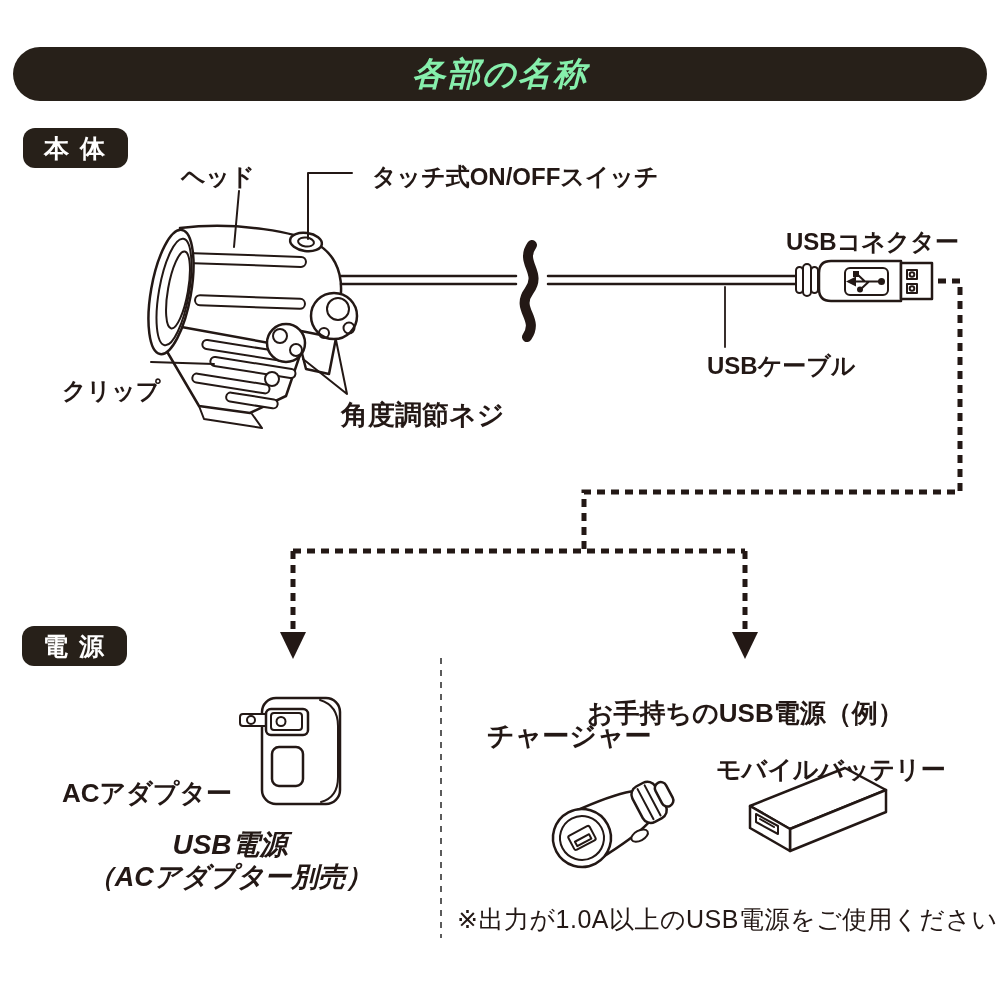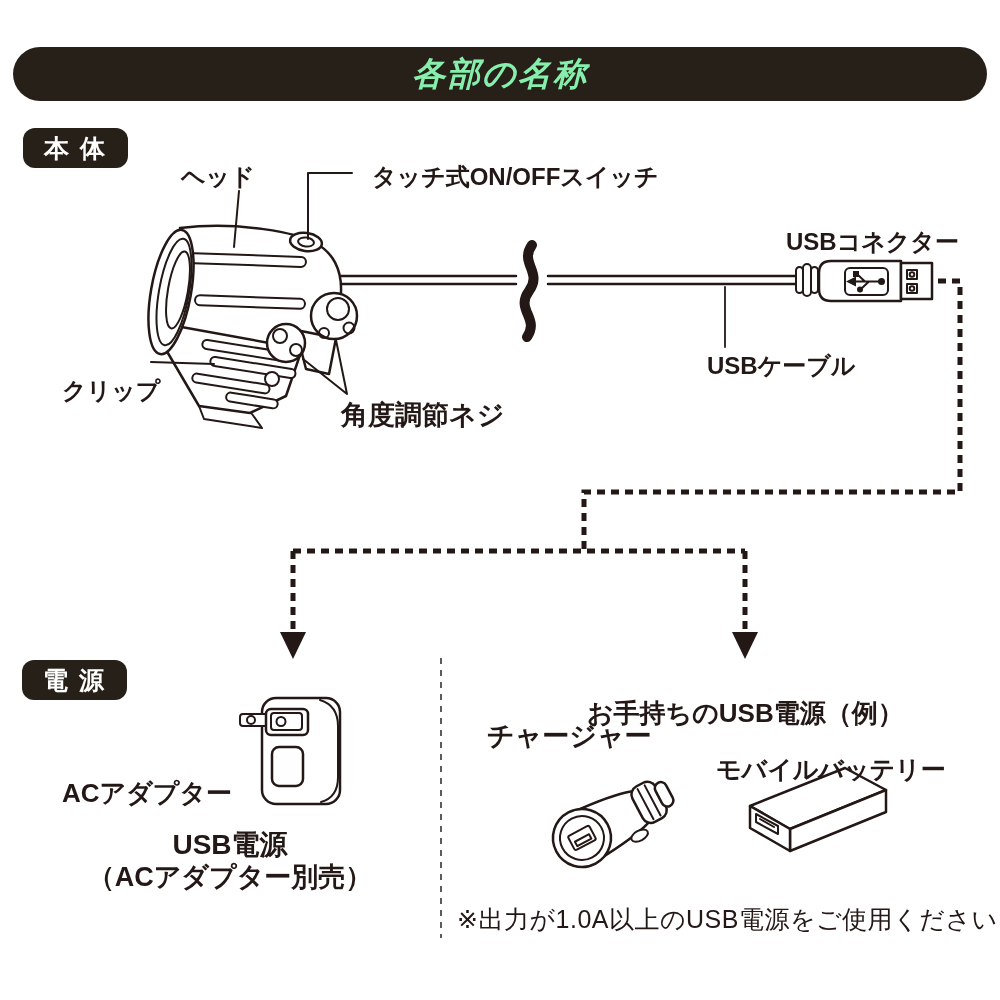--- a/index.html
+++ b/index.html
@@ -14,21 +14,21 @@
   }
   .title-text{color:#86efac;font-size:33px;font-weight:bold;font-style:italic;letter-spacing:2px;}
   .badge{
     position:absolute;width:105px;height:40px;border-radius:12px;background:#272019;
     color:#ffffff;display:flex;align-items:center;justify-content:center;
     font-size:25px;font-weight:bold;letter-spacing:2px;
   }
   .lbl{font-weight:bold;font-size:24px;}
   .lbl-26{font-weight:bold;font-size:26px;}
   .lbl-27{font-weight:bold;font-size:27px;}
-  .center-block{text-align:center;}
+  .center-block{text-align:center;font-style:italic;}
   .usb-power-title{font-size:28px;font-weight:bold;line-height:34px;}
   .usb-power-sub{font-size:27px;font-weight:bold;line-height:30px;}
   .two-line{line-height:29px;}
   .note{font-size:25px;font-weight:normal;letter-spacing:0.5px;}
   svg{position:absolute;left:0;top:0;}
   .ink{stroke:#231815;fill:none;stroke-width:2.5;stroke-linecap:round;stroke-linejoin:round;}
   .ink-thin{stroke:#231815;fill:none;stroke-width:2;stroke-linecap:round;stroke-linejoin:round;}
   .ink-fill{stroke:#231815;fill:#ffffff;stroke-width:2.5;stroke-linejoin:round;}
   .ink-fill-thin{stroke:#231815;fill:#ffffff;stroke-width:2;stroke-linejoin:round;}
   .solid{fill:#231815;stroke:none;}
@@ -154,21 +154,21 @@
       <polygon class="ink-fill-thin" points="756,814 778,826 778,834 756,822"></polygon>
       <path class="ink-thin" d="M 760,819 L 774,827" stroke-width="1.6"></path>
     </g>
   </svg>
 
   <div class="title-bar">
     <span class="title-text">各部の名称</span>
   </div>
 
   <div class="badge" style="left:23px;top:128px;">本 体</div>
-  <div class="badge" style="left:22px;top:660px;">電 源</div>
+  <div class="badge" style="left:22px;top:626px;">電 源</div>
 
   <div class="abs lbl" style="left:181px;top:161px;">ヘッド</div>
   <div class="abs lbl" style="left:372px;top:161px;">タッチ式ON/OFFスイッチ</div>
   <div class="abs lbl" style="left:62px;top:347px;margin-top:28px;">クリップ</div>
   <div class="abs lbl-27" style="left:341px;top:397px;">角度調節ネジ</div>
   <div class="abs lbl" style="left:786px;top:226px;">USBコネクター</div>
   <div class="abs lbl" style="left:707px;top:350px;">USBケーブル</div>
 
   <div class="abs lbl-26" style="left:62px;top:740px;margin-top:36px;">ACアダプター</div>
 

